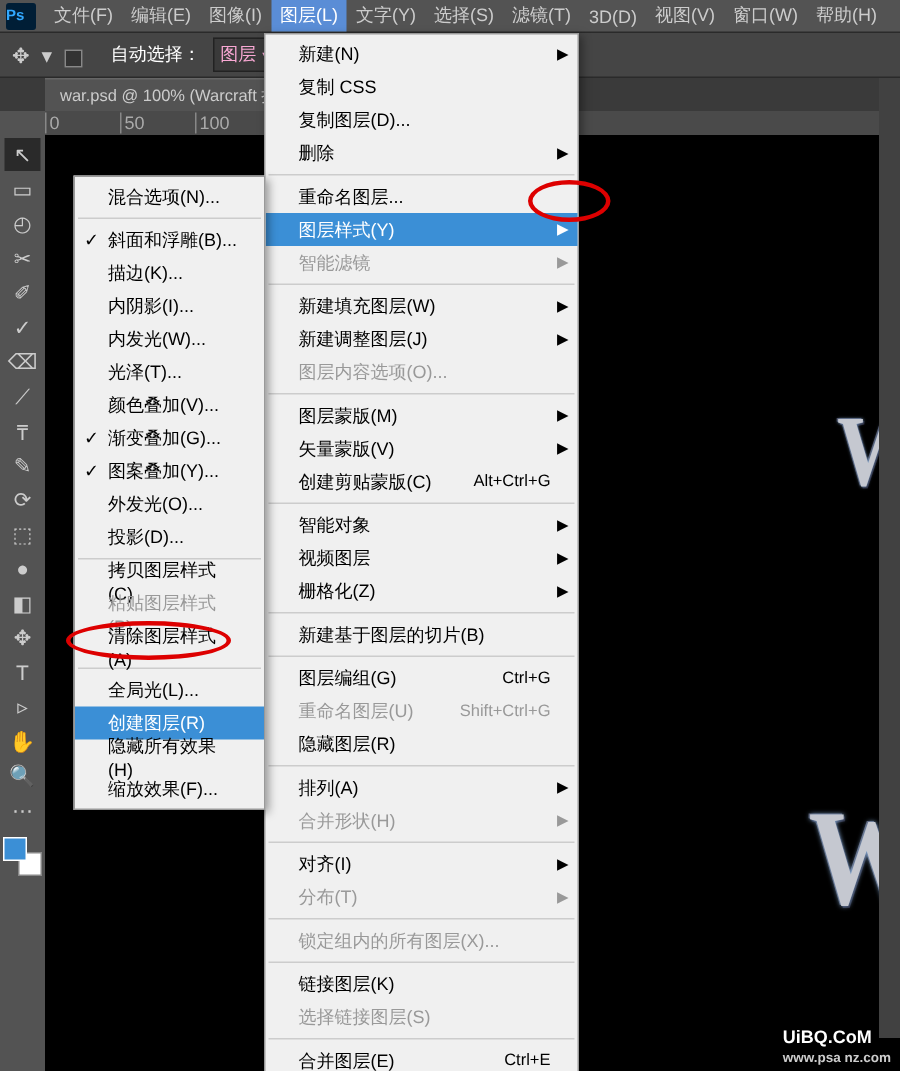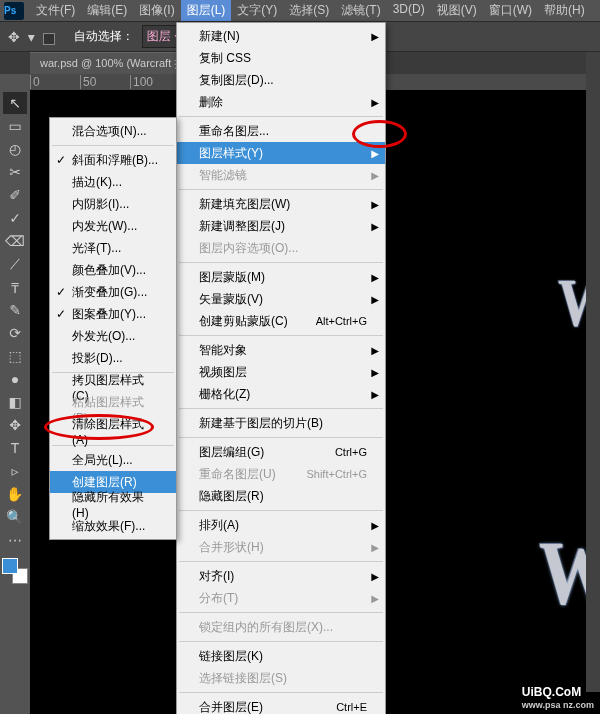--- a/index.html
+++ b/index.html
@@ -49,21 +49,21 @@
 .elp2{left:44px;top:414px;width:110px;height:26px}
 .right-side{position:absolute;right:0;top:52px;width:14px;height:640px;background:#414141}
 </style>
 </head>
 <body>
 
 <div class="app">
 
   <div class="menubar">
     <div class="ps-logo">Ps</div>
-    <div id="menubar-items" style="display: flex;">
+    <div id="menubar-items" style="display: flex; align-items: center;">
         <div class="menu-item">文件(F)</div>
         <div class="menu-item">编辑(E)</div>
         <div class="menu-item">图像(I)</div>
         <div class="menu-item active">图层(L)</div>
         <div class="menu-item">文字(Y)</div>
         <div class="menu-item">选择(S)</div>
         <div class="menu-item">滤镜(T)</div>
         <div class="menu-item">3D(D)</div>
         <div class="menu-item">视图(V)</div>
         <div class="menu-item">窗口(W)</div>

